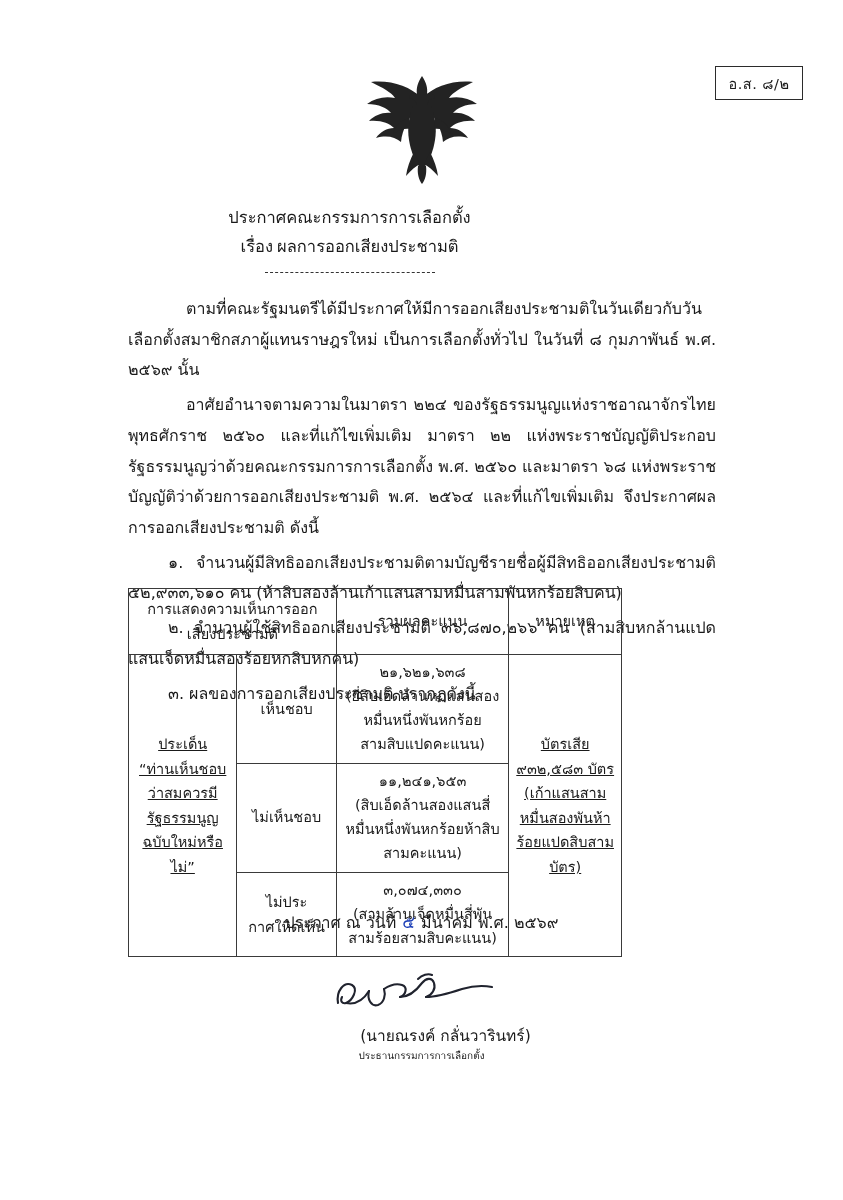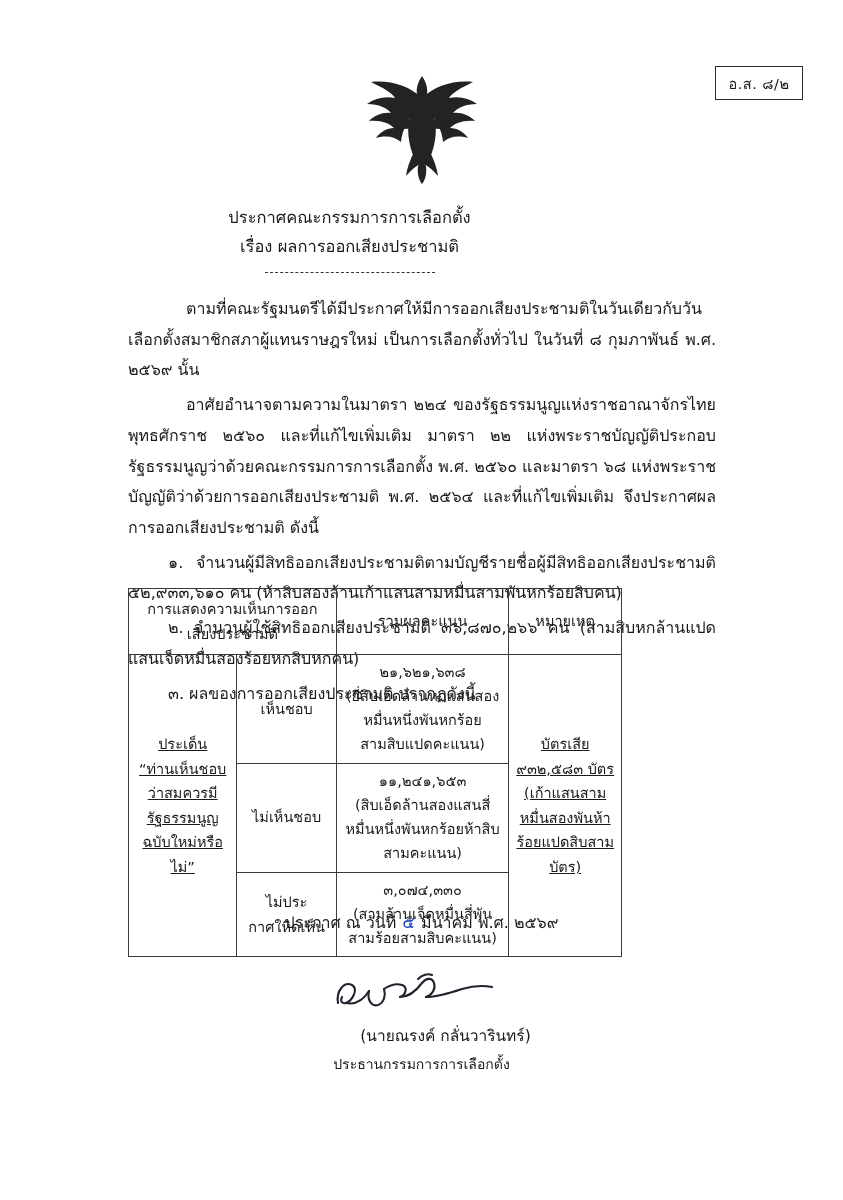--- a/index.html
+++ b/index.html
@@ -52,21 +52,21 @@
   
   .head-block {
     position: absolute;
     top: 204px;
     left: 0;
     width: 699px;
     text-align: center;
     line-height: 1.75;
   }
   .head-line1 { font-size: 16.5px; }
-  .head-line2 { font-size: 16.5px; }
+  .head-line2 { font-size: 16.5px; font-family: Liberation Serif, serif; }
   .rule {
     margin: 10px auto 0 auto;
     width: 170px;
     border-top: 1px dashed #333;
     height: 0;
   }
 
   
   .body-text {
     position: absolute;
@@ -136,22 +136,21 @@
     align-items: center;
     justify-content: center;
   }
   .sig-mark svg { display: block; }
   .sig-name {
     font-size: 15.5px;
     margin-top: 2px;
     padding-left: 48px;
   }
   .sig-title {
-    font-size: 14px;
-    margin-top: 5px;
+    font-size: 10px;
   }
 </style>
 </head>
 <body>
 
 <div class="page">
 
   <div class="form-code">อ.ส. ๘/๒</div>
 
   <div class="emblem">

